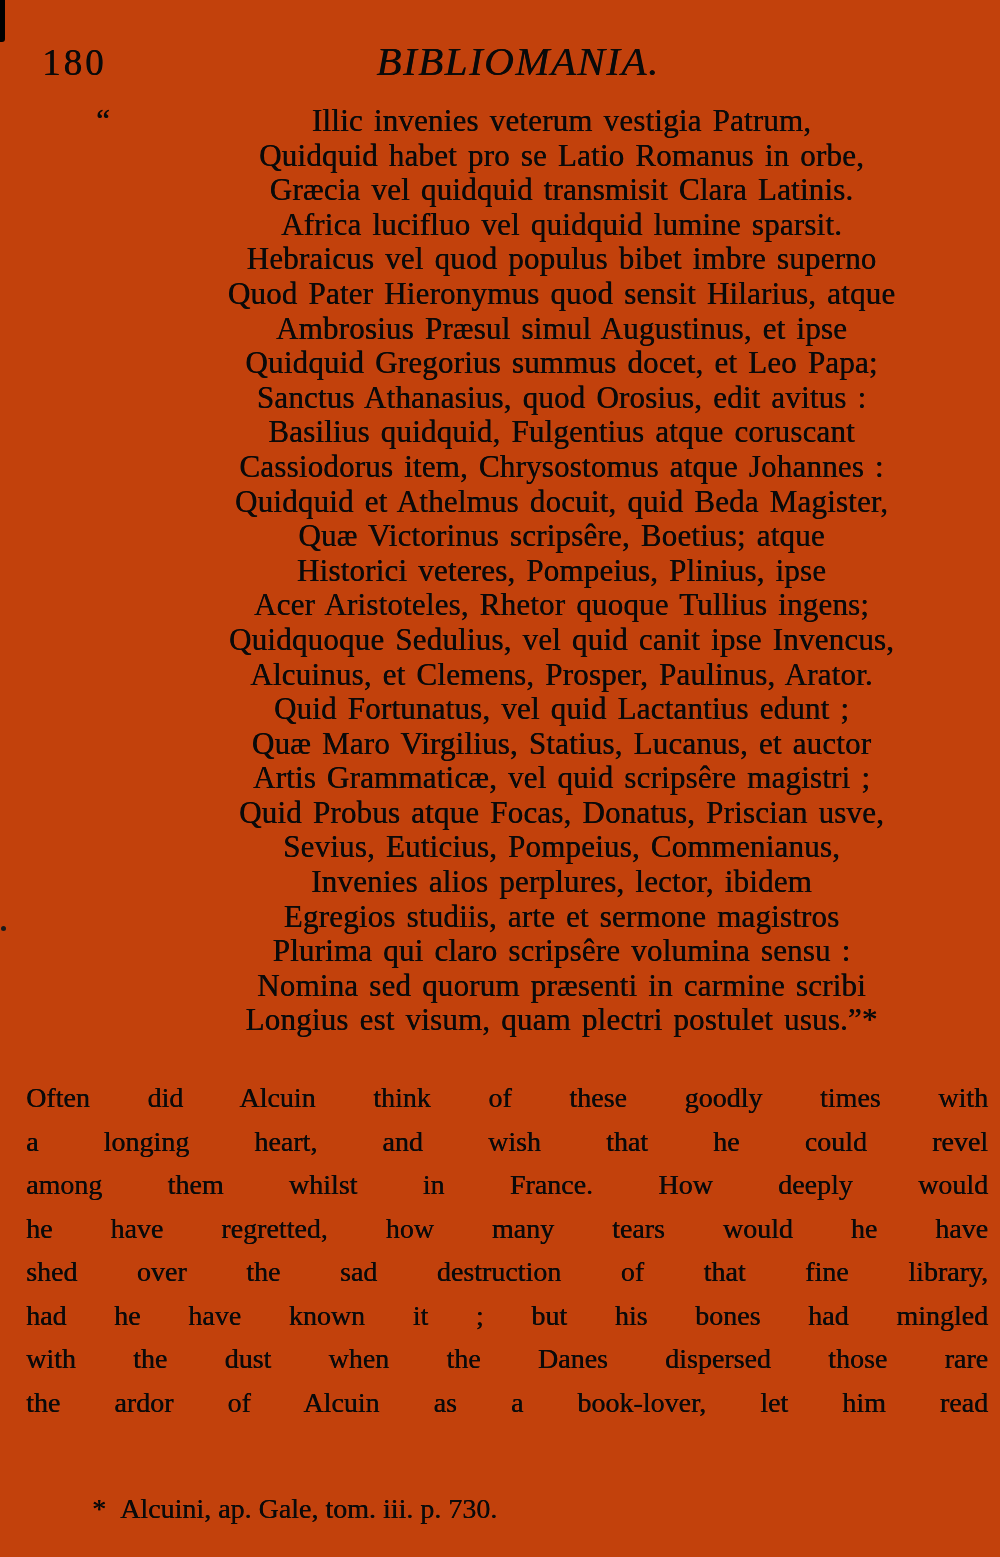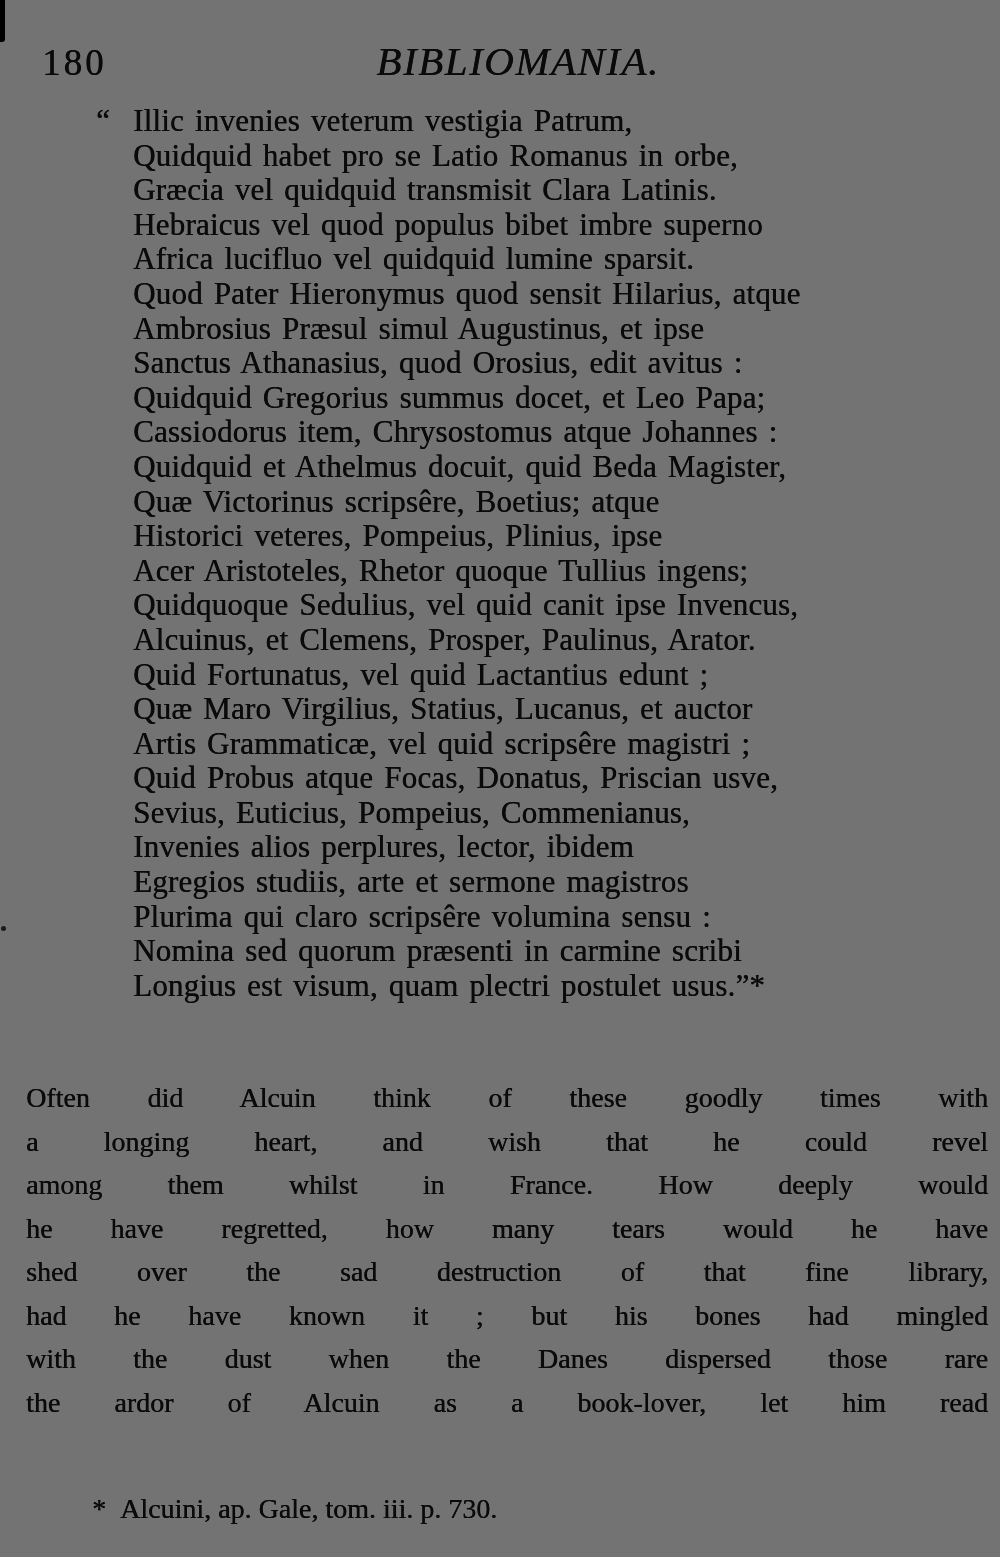--- a/index.html
+++ b/index.html
@@ -4,21 +4,21 @@
 <style>
   html, body {
     margin: 0;
     padding: 0;
     background: #ffffff;
   }
   .page {
     position: relative;
     width: 1000px;
     height: 1557px;
-    background: #737373;
+    background: #c2410c;
     color: #0a0a0a;
     font-family: "Liberation Serif", serif;
     overflow: hidden;
     text-shadow: 0.4px 0 0 currentColor;
   }
 
   
   .artifact-strip {
     position: absolute;
     left: 0; top: 0;
@@ -62,20 +62,21 @@
   .verse {
     position: absolute;
     left: 133px; top: 104px; right: 10px;
     font-size: 31px;
     line-height: 34.6px;
     letter-spacing: 0.2px;
     word-spacing: 3px;
   }
   .verse-line {
     white-space: nowrap;
+    text-align: center;
   }
 
   
   .prose {
     position: absolute;
     left: 26px; right: 12px; top: 1076px;
     font-size: 28px;
     line-height: 43.5px;
   }
   .prose-line {
@@ -105,26 +106,27 @@
   <span class="pagenum">180</span>
   <span class="running-title">BIBLIOMANIA.</span>
 
   <span class="qmark">“</span>
 
   <section class="verse">
     <div>
         <div class="verse-line">Illic invenies veterum vestigia Patrum,</div>
         <div class="verse-line">Quidquid habet pro se Latio Romanus in orbe,</div>
         <div class="verse-line">Græcia vel quidquid transmisit Clara Latinis.</div>
+        <div class="verse-line">Africa lucifluo vel quidquid lumine sparsit.</div>
         <div class="verse-line">Hebraicus vel quod populus bibet imbre superno</div>
-        <div class="verse-line">Africa lucifluo vel quidquid lumine sparsit.</div>
         <div class="verse-line">Quod Pater Hieronymus quod sensit Hilarius, atque</div>
         <div class="verse-line">Ambrosius Præsul simul Augustinus, et ipse</div>
+        <div class="verse-line">Quidquid Gregorius summus docet, et Leo Papa;</div>
         <div class="verse-line">Sanctus Athanasius, quod Orosius, edit avitus :</div>
-        <div class="verse-line">Quidquid Gregorius summus docet, et Leo Papa;</div>
+        <div class="verse-line">Basilius quidquid, Fulgentius atque coruscant</div>
         <div class="verse-line">Cassiodorus item, Chrysostomus atque Johannes :</div>
         <div class="verse-line">Quidquid et Athelmus docuit, quid Beda Magister,</div>
         <div class="verse-line">Quæ Victorinus scripsêre, Boetius; atque</div>
         <div class="verse-line">Historici veteres, Pompeius, Plinius, ipse</div>
         <div class="verse-line">Acer Aristoteles, Rhetor quoque Tullius ingens;</div>
         <div class="verse-line">Quidquoque Sedulius, vel quid canit ipse Invencus,</div>
         <div class="verse-line">Alcuinus, et Clemens, Prosper, Paulinus, Arator.</div>
         <div class="verse-line">Quid Fortunatus, vel quid Lactantius edunt ;</div>
         <div class="verse-line">Quæ Maro Virgilius, Statius, Lucanus, et auctor</div>
         <div class="verse-line">Artis Grammaticæ, vel quid scripsêre magistri ;</div>

